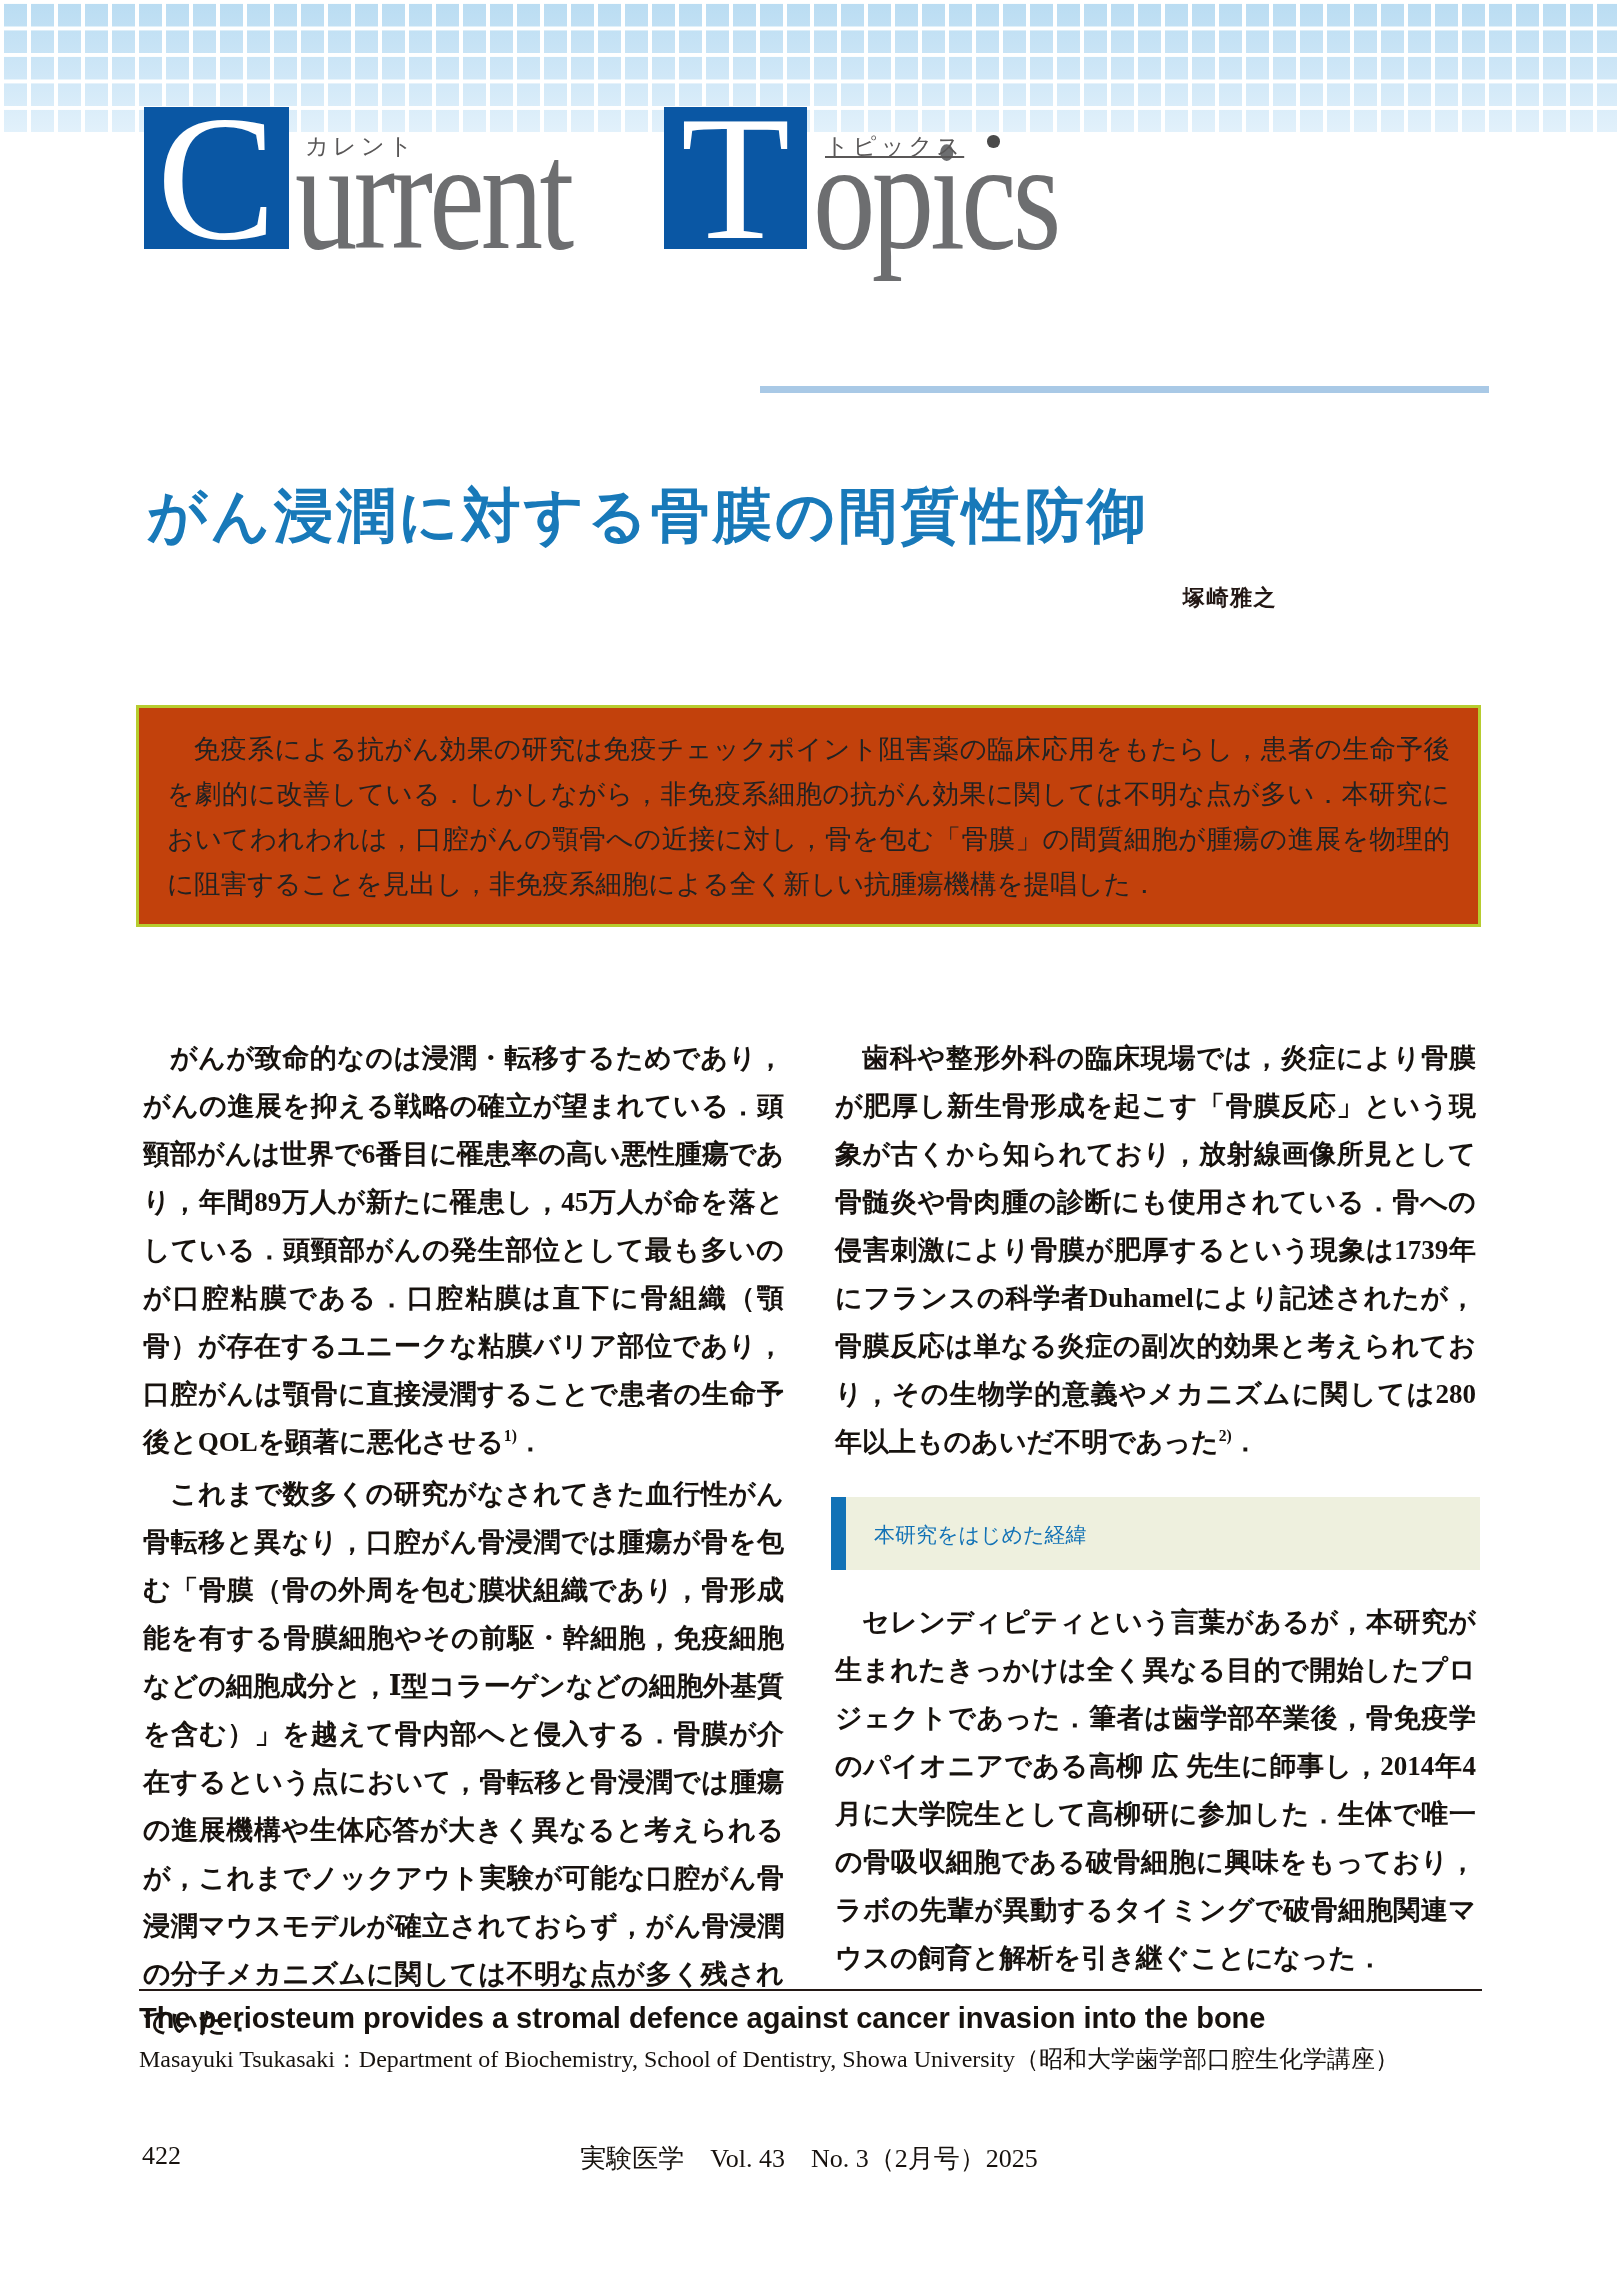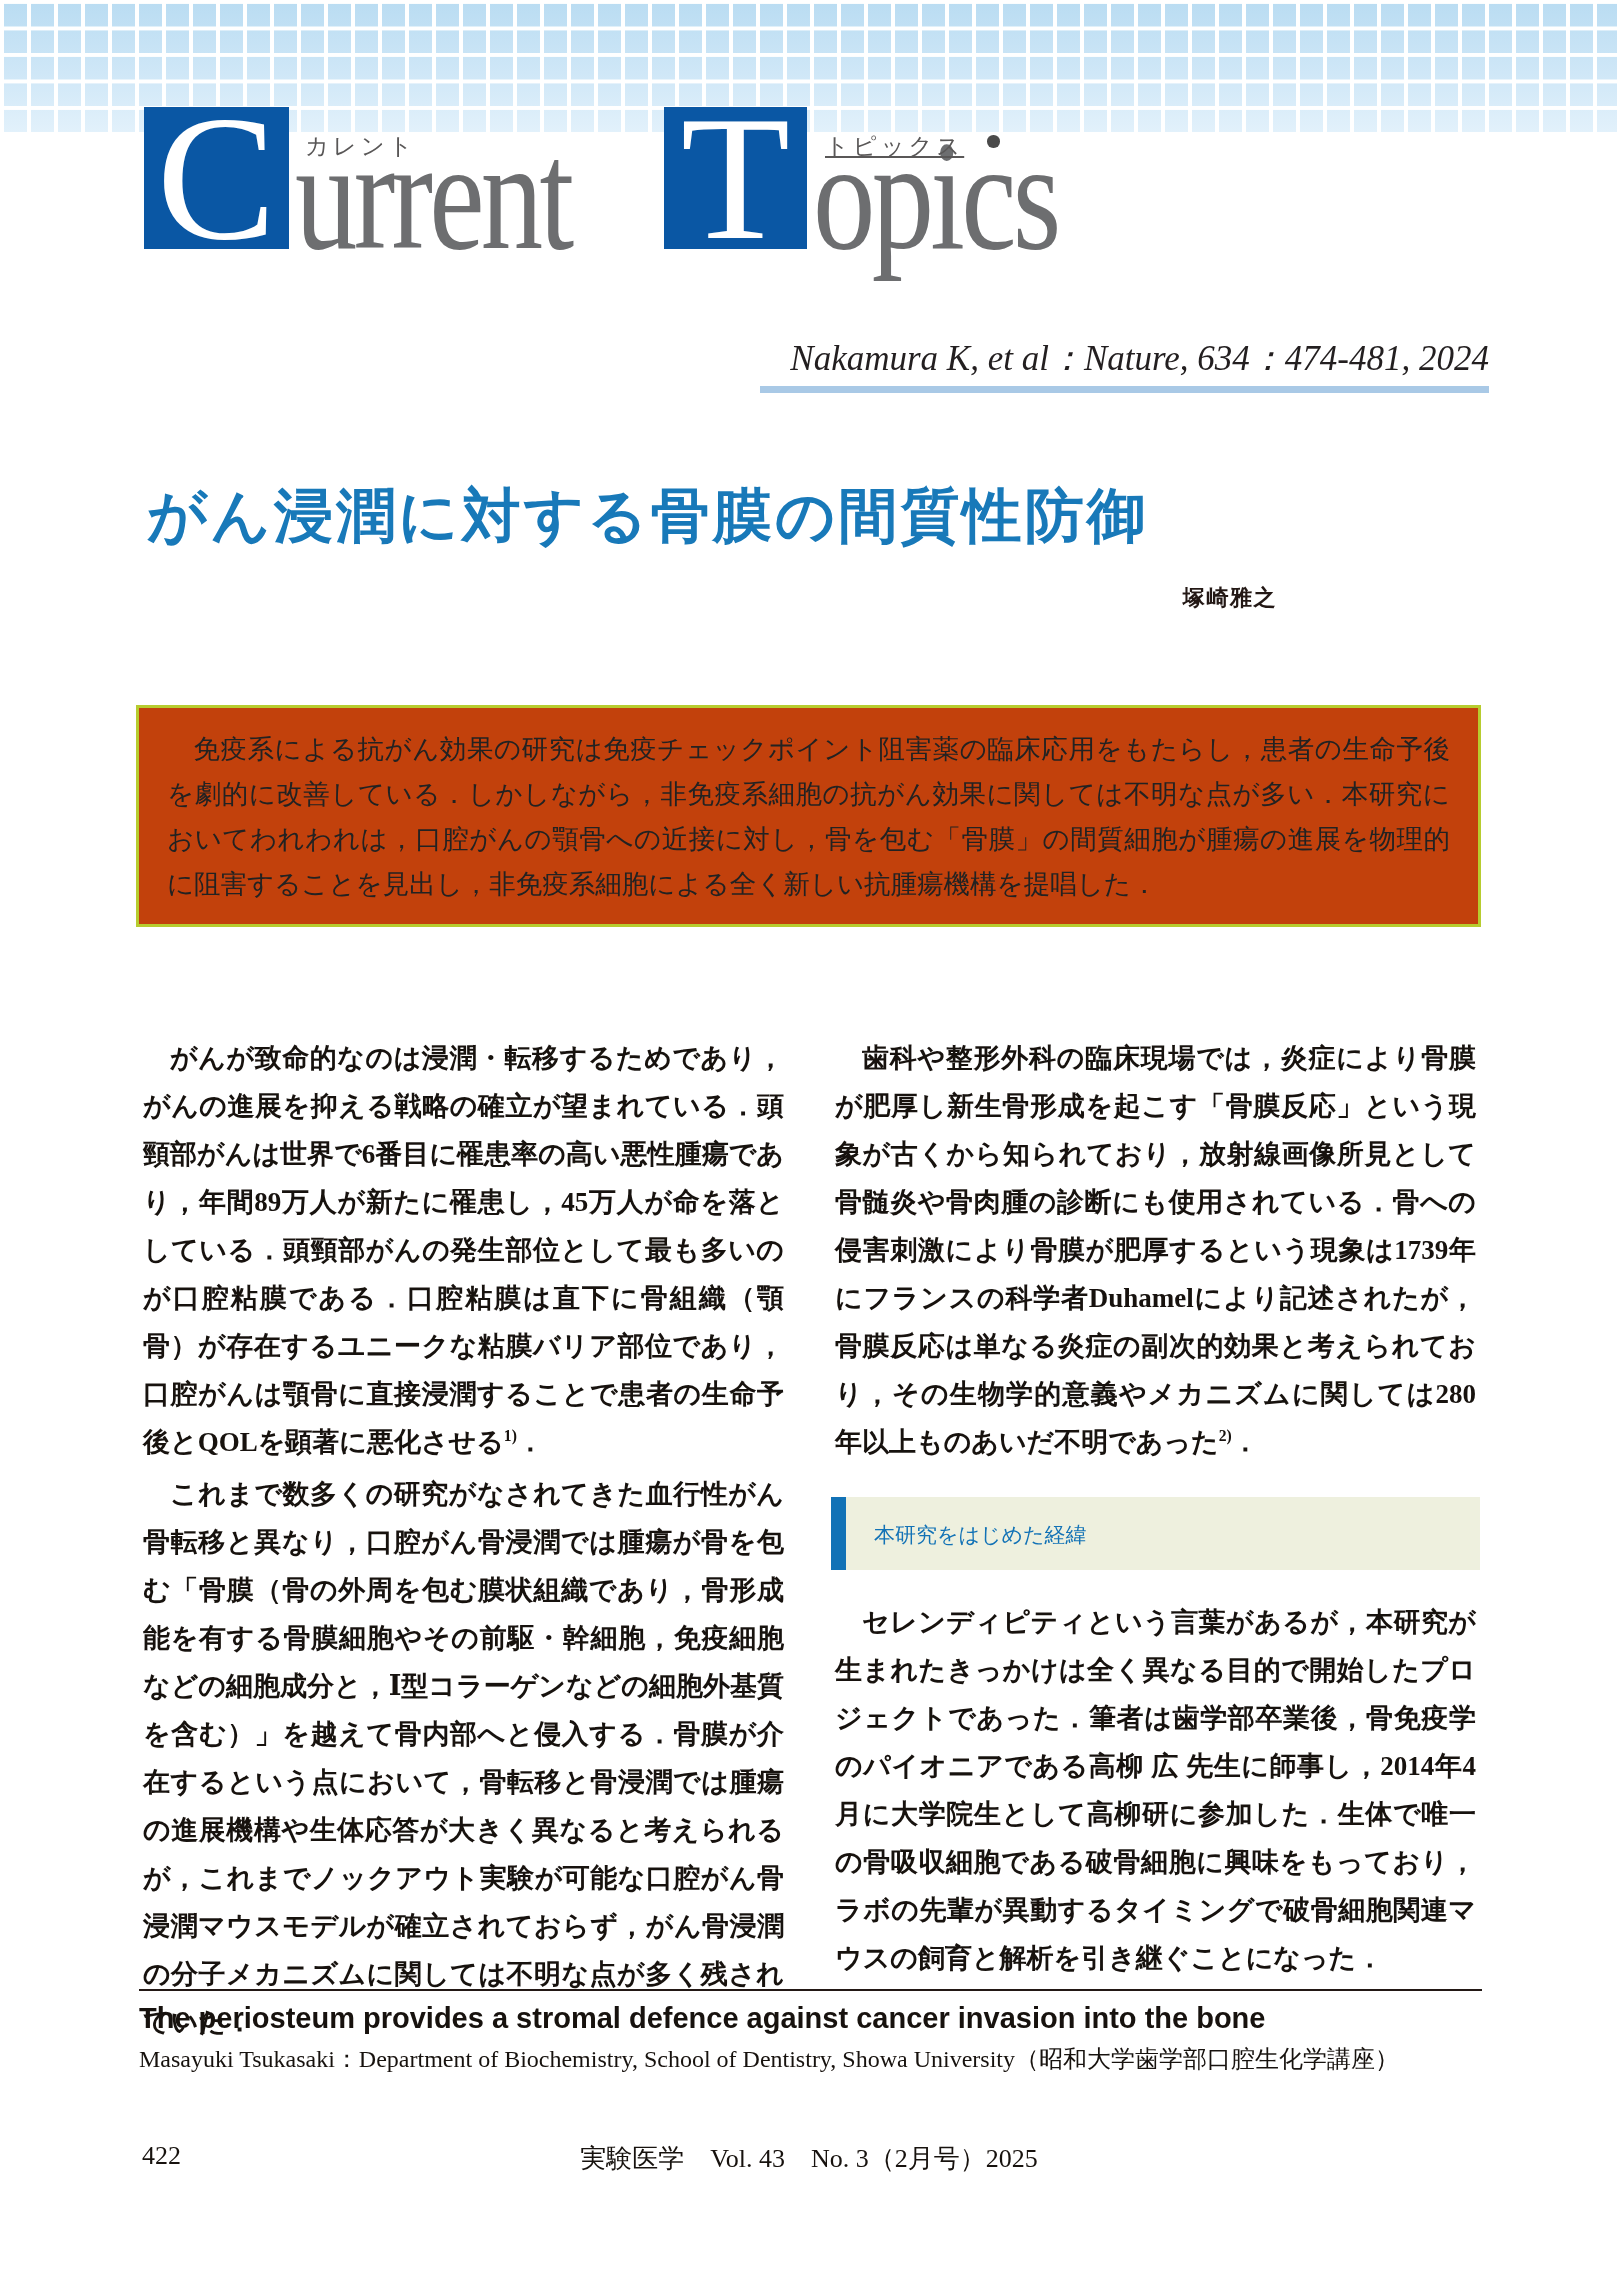--- a/index.html
+++ b/index.html
@@ -127,21 +127,20 @@
     <span class="logo-word urrent">urrent</span>
     <span class="logo-ruby current">カレント</span>
     <div class="logo-box t">
       <span class="logo-initial">T</span>
     </div>
     <span class="logo-word opics">opics</span>
     <span class="logo-ruby topics">トピックス</span>
     <span class="logo-bullet"></span>
   </div>
 
-  <div class="citation">Nakamura K, et al：Nature, 634：474-481, 2024</div>
   <div class="citation-underline"></div>
 
   <h1 class="article-title" style="margin:0;">がん浸潤に対する骨膜の間質性防御</h1>
   <div class="author-name">塚崎雅之</div>
 
   <div class="abstract-box">
     <p class="abstract-text">免疫系による抗がん効果の研究は免疫チェックポイント阻害薬の臨床応用をもたらし，患者の生命予後を劇的に改善している．しかしながら，非免疫系細胞の抗がん効果に関しては不明な点が多い．本研究においてわれわれは，口腔がんの顎骨への近接に対し，骨を包む「骨膜」の間質細胞が腫瘍の進展を物理的に阻害することを見出し，非免疫系細胞による全く新しい抗腫瘍機構を提唱した．</p>
   </div>
 
   <div class="column left">

